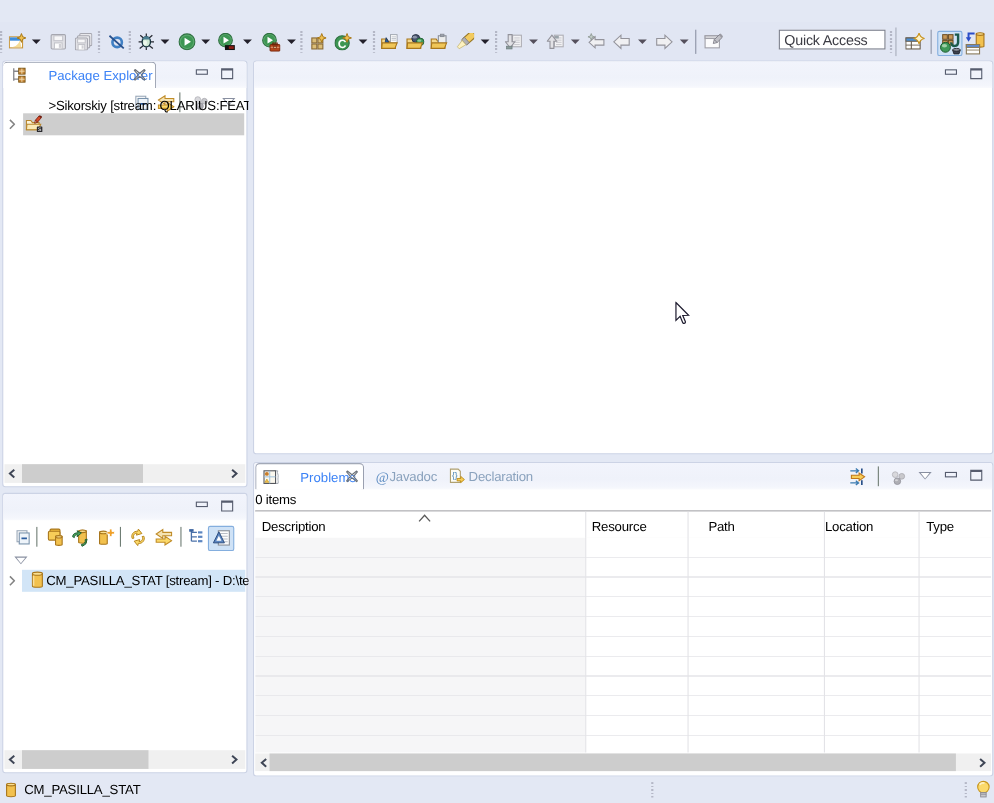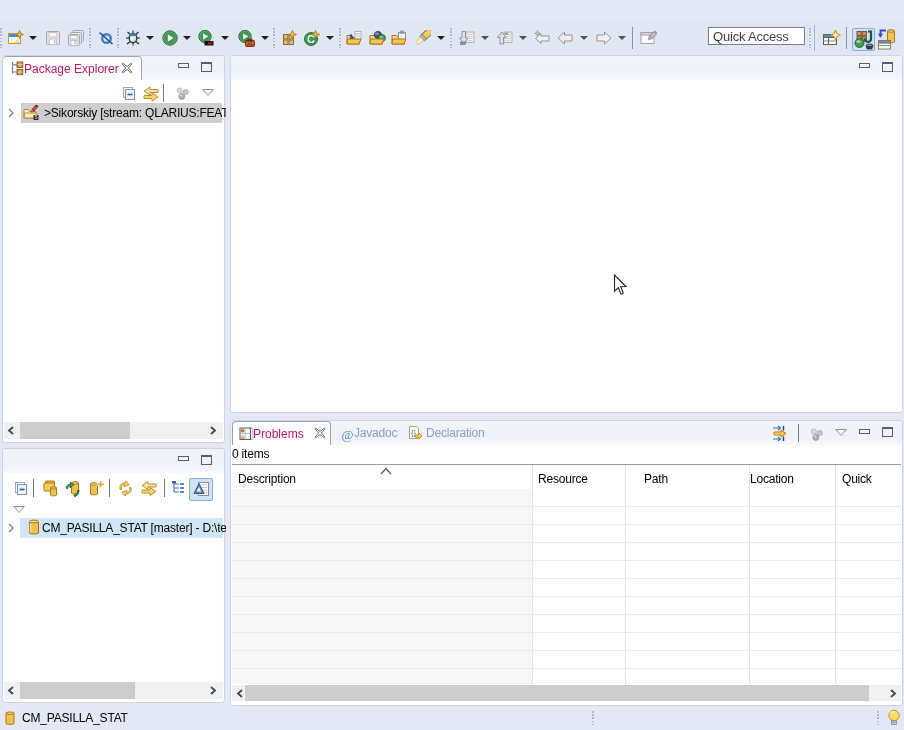--- a/index.html
+++ b/index.html
@@ -18,21 +18,21 @@
 .dsep { position:absolute; top:8px; width:1.6px; height:20px;
   background-image:repeating-linear-gradient(180deg,#b4b7c6 0 1.6px, transparent 1.6px 3.2px); }
 .vline { position:absolute; top:7px; width:1px; height:22px; background:#8d93a5; }
 #qa { position:absolute; left:708px; top:7px; width:97px; height:18px; background:#fff; border:1px solid #7b7f8c; font-size:13px; color:#3c3c44; padding-left:4px; padding-top:1px; letter-spacing:-0.2px;}
 .perspbtn { position:absolute; left:851px; top:4px; width:24px; height:26px; background:#cfe2f6; border:1px solid #84aede; border-radius:2px; }
 
 .panel { position:absolute; background:#fff; border:1px solid #ccd3e5; border-radius:3px; }
 .tabstrip { position:absolute; left:0; top:0; right:0; height:24px; border-radius:3px 3px 0 0;
   background:linear-gradient(180deg,#f2f4fc 0%,#eff2fa 60%,#f4f6fc 90%,#f9fafd 100%); }
 .tab { position:absolute; top:0px; height:24px; background:#fff; border:1px solid #9aa0b0; border-bottom:none; border-radius:4px 4px 0 0; }
-.tabtext { position:absolute; top:5px; letter-spacing:0px; color:#be185d; }
+.tabtext { position:absolute; top:5px; letter-spacing:0px; color:#3b82f6;padding-left:20px; }
 .dimtab { color:#8aa2bd; position:absolute; top:5px; letter-spacing:-0.2px; }
 .minbtn { position:absolute; width:11px; height:5px; border:1.5px solid #565c6e; }
 .maxbtn { position:absolute; width:11px; height:10px; border:1.2px solid #565c6e; border-top:2.5px solid #565c6e; }
 .tri-out { position:absolute; width:0; height:0; border-left:6px solid transparent; border-right:6px solid transparent; border-top:7px solid #888fa0; }
 .tri-out:after { content:""; position:absolute; left:-4px; top:-6px; width:0; height:0; border-left:4px solid transparent; border-right:4px solid transparent; border-top:5px solid #fff; }
 
 .hscroll { position:absolute; height:17px; background:#f0f0f0; }
 .hthumb { position:absolute; top:0; height:17px; background:#cdcdcd; }
 
 .chev { position:absolute; width:6px; height:10px; }
@@ -295,21 +295,21 @@
       <path d="M1 4.5 L1 13 L12.5 13 L12.5 6.5 L6.5 6.5 L5 4.5 Z" fill="#fdf4d8" stroke="#b8862c"></path>
       <path d="M1.5 8 L14 8 L12 13 L1 13 Z" fill="#faeab8" stroke="#b8862c"></path>
       <g transform="rotate(40 11 4)">
             <rect x="9.8" y="0" width="2.6" height="5.5" fill="#d44a28" stroke="#7c1e0e" stroke-width="0.7"></rect>
             <path d="M9.8 5.5 L12.4 5.5 L11.1 8 Z" fill="#f0c0a0" stroke="#7c1e0e" stroke-width="0.7"></path>
             <rect x="9.8" y="-1" width="2.6" height="1.6" fill="#6a1c10"></rect>
           </g>
       <rect x="10.5" y="10" width="5" height="5" fill="#2a2a2e" rx="0.5"></rect>
       <text x="13" y="14.3" font-family="Liberation Sans" font-size="4.6" fill="#fff" text-anchor="middle">S</text>
     </svg></div>
-    <div style="position:absolute;left:41px;top:50px;width:182px;overflow:hidden;white-space:nowrap;letter-spacing:-0.2px">&gt;Sikorskiy [stream: QLARIUS:FEAT</div>
+    <div style="position:absolute;left:41px;top:33px;width:182px;overflow:hidden;white-space:nowrap;letter-spacing:-0.2px">&gt;Sikorskiy [stream: QLARIUS:FEAT</div>
 
     <div class="hscroll" style="left:1px;right:1px;bottom:3px;">
       <div class="hthumb" style="left:16px;width:110px"></div>
       <svg class="abs" style="left:3px;top:4px" width="8" height="9" viewBox="0 0 8 9">
           <path d="M6 1 L2 4.5 L6 8" fill="none" stroke="#3f4656" stroke-width="1.8"></path>
         </svg>
       <svg class="abs" style="right:6px;top:4px" width="8" height="9" viewBox="0 0 8 9">
           <path d="M2 1 L6 4.5 L2 8" fill="none" stroke="#3f4656" stroke-width="1.8"></path>
         </svg>
     </div>
@@ -378,21 +378,21 @@
 
     <div style="position:absolute;left:17px;top:69px;width:203px;height:20px;background:#d2e5f7"></div>
     <svg class="chev" style="left:5px;top:74px" viewBox="0 0 6 10">
         <path d="M1 1 L5 5 L1 9" fill="none" stroke="#838383" stroke-width="1.4"></path>
       </svg>
     <div class="tb" style="left:24px;top:70px" id="ic-repo"><svg width="14" height="17" viewBox="0 0 14 17">
       <path d="M2.5 2.5 C2.5 1.3 11.5 1.3 11.5 2.5 L11.5 14 C11.5 15.2 2.5 15.2 2.5 14 Z" fill="#f2c14e" stroke="#a8761c"></path>
       <ellipse cx="7" cy="2.5" rx="4.5" ry="1.4" fill="#fadf90" stroke="#a8761c"></ellipse>
       <path d="M3.5 4.5 L3.5 13.5" stroke="#fae09a" stroke-width="1.4" fill="none"></path>
     </svg></div>
-    <div style="position:absolute;left:39px;top:72px;width:184px;overflow:hidden;white-space:nowrap;letter-spacing:-0.2px">CM_PASILLA_STAT [master] - D:\te</div>
+    <div style="position:absolute;left:39px;top:72px;width:184px;overflow:hidden;white-space:nowrap;letter-spacing:-0.2px">CM_PASILLA_STAT [stream] - D:\te</div>
 
     <div class="hscroll" style="left:1px;right:1px;bottom:3px;">
       <div class="hthumb" style="left:16px;width:115px"></div>
       <svg class="abs" style="left:3px;top:4px" width="8" height="9" viewBox="0 0 8 9">
           <path d="M6 1 L2 4.5 L6 8" fill="none" stroke="#3f4656" stroke-width="1.8"></path>
         </svg>
       <svg class="abs" style="right:6px;top:4px" width="8" height="9" viewBox="0 0 8 9">
           <path d="M2 1 L6 4.5 L2 8" fill="none" stroke="#3f4656" stroke-width="1.8"></path>
         </svg>
     </div>
@@ -458,21 +458,21 @@
     <div id="tbl" style="position:absolute;left:1px;top:43px;right:1px;height:220px;overflow:hidden;border-top:1px solid #9a9aa0;">
 
       <div style="position:absolute;left:0;top:0;right:0;height:24px;background:#fff;">
         <div class="th" style="left:6px;top:7px">Description</div>
         <svg class="abs" style="left:148px;top:2px" width="12" height="8" viewBox="0 0 12 8">
             <path d="M1 7 L6 1.5 L11 7" fill="none" stroke="#595959" stroke-width="1.2"></path>
           </svg>
         <div class="th" style="left:306px;top:7px">Resource</div>
         <div class="th" style="left:412px;top:7px">Path</div>
         <div class="th" style="left:518px;top:7px">Location</div>
-        <div class="th" style="left:610px;top:7px">Quick</div>
+        <div class="th" style="left:610px;top:7px">Type</div>
         <div class="colline" style="left:300px;height:24px"></div>
         <div class="colline" style="left:393px;height:24px"></div>
         <div class="colline" style="left:517px;height:24px"></div>
         <div class="colline" style="left:603px;height:24px"></div>
       </div>
 
       <div style="position:absolute;left:0;top:24px;width:300px;height:196px;background:repeating-linear-gradient(180deg,#f6f6f7 0 17px,#e9e9ec 17px 18px);"></div>
       <div style="position:absolute;left:300px;top:24px;right:0;height:196px;background:repeating-linear-gradient(180deg,#ffffff 0 17px,#ebebee 17px 18px);"></div>
       <div class="colline" style="left:300px;top:24px;height:196px"></div>
       <div class="colline" style="left:393px;top:24px;height:196px"></div>

